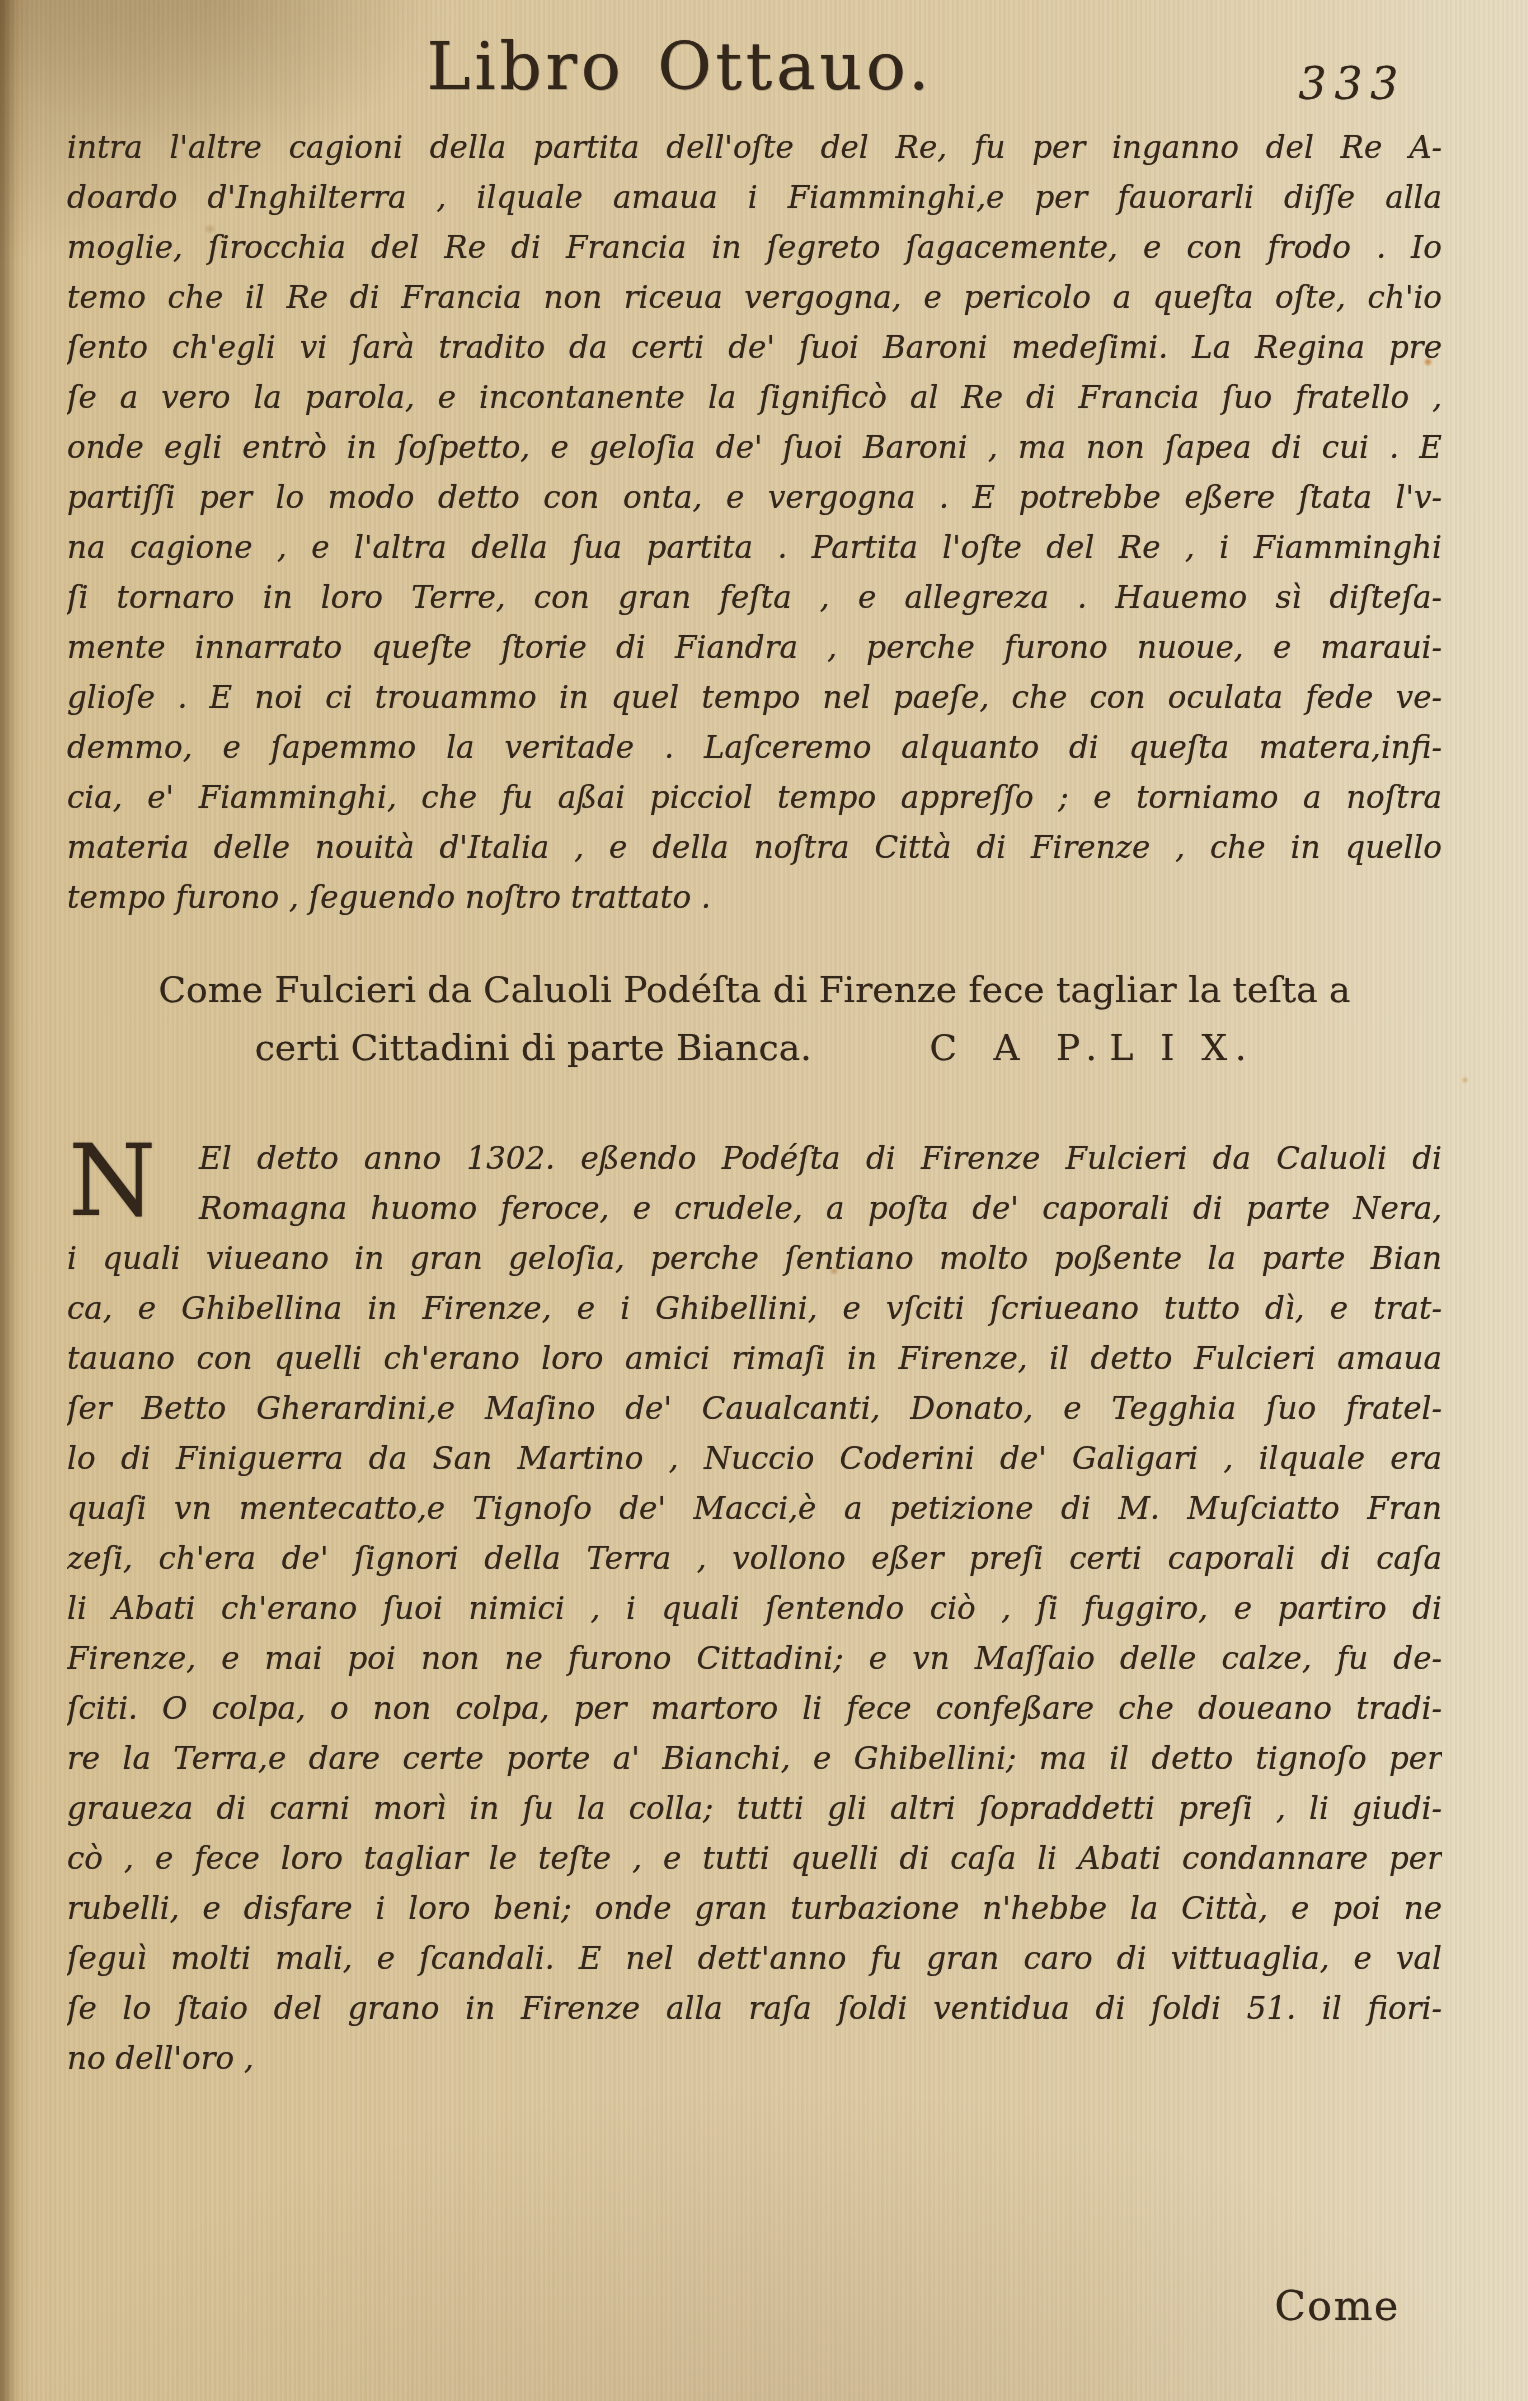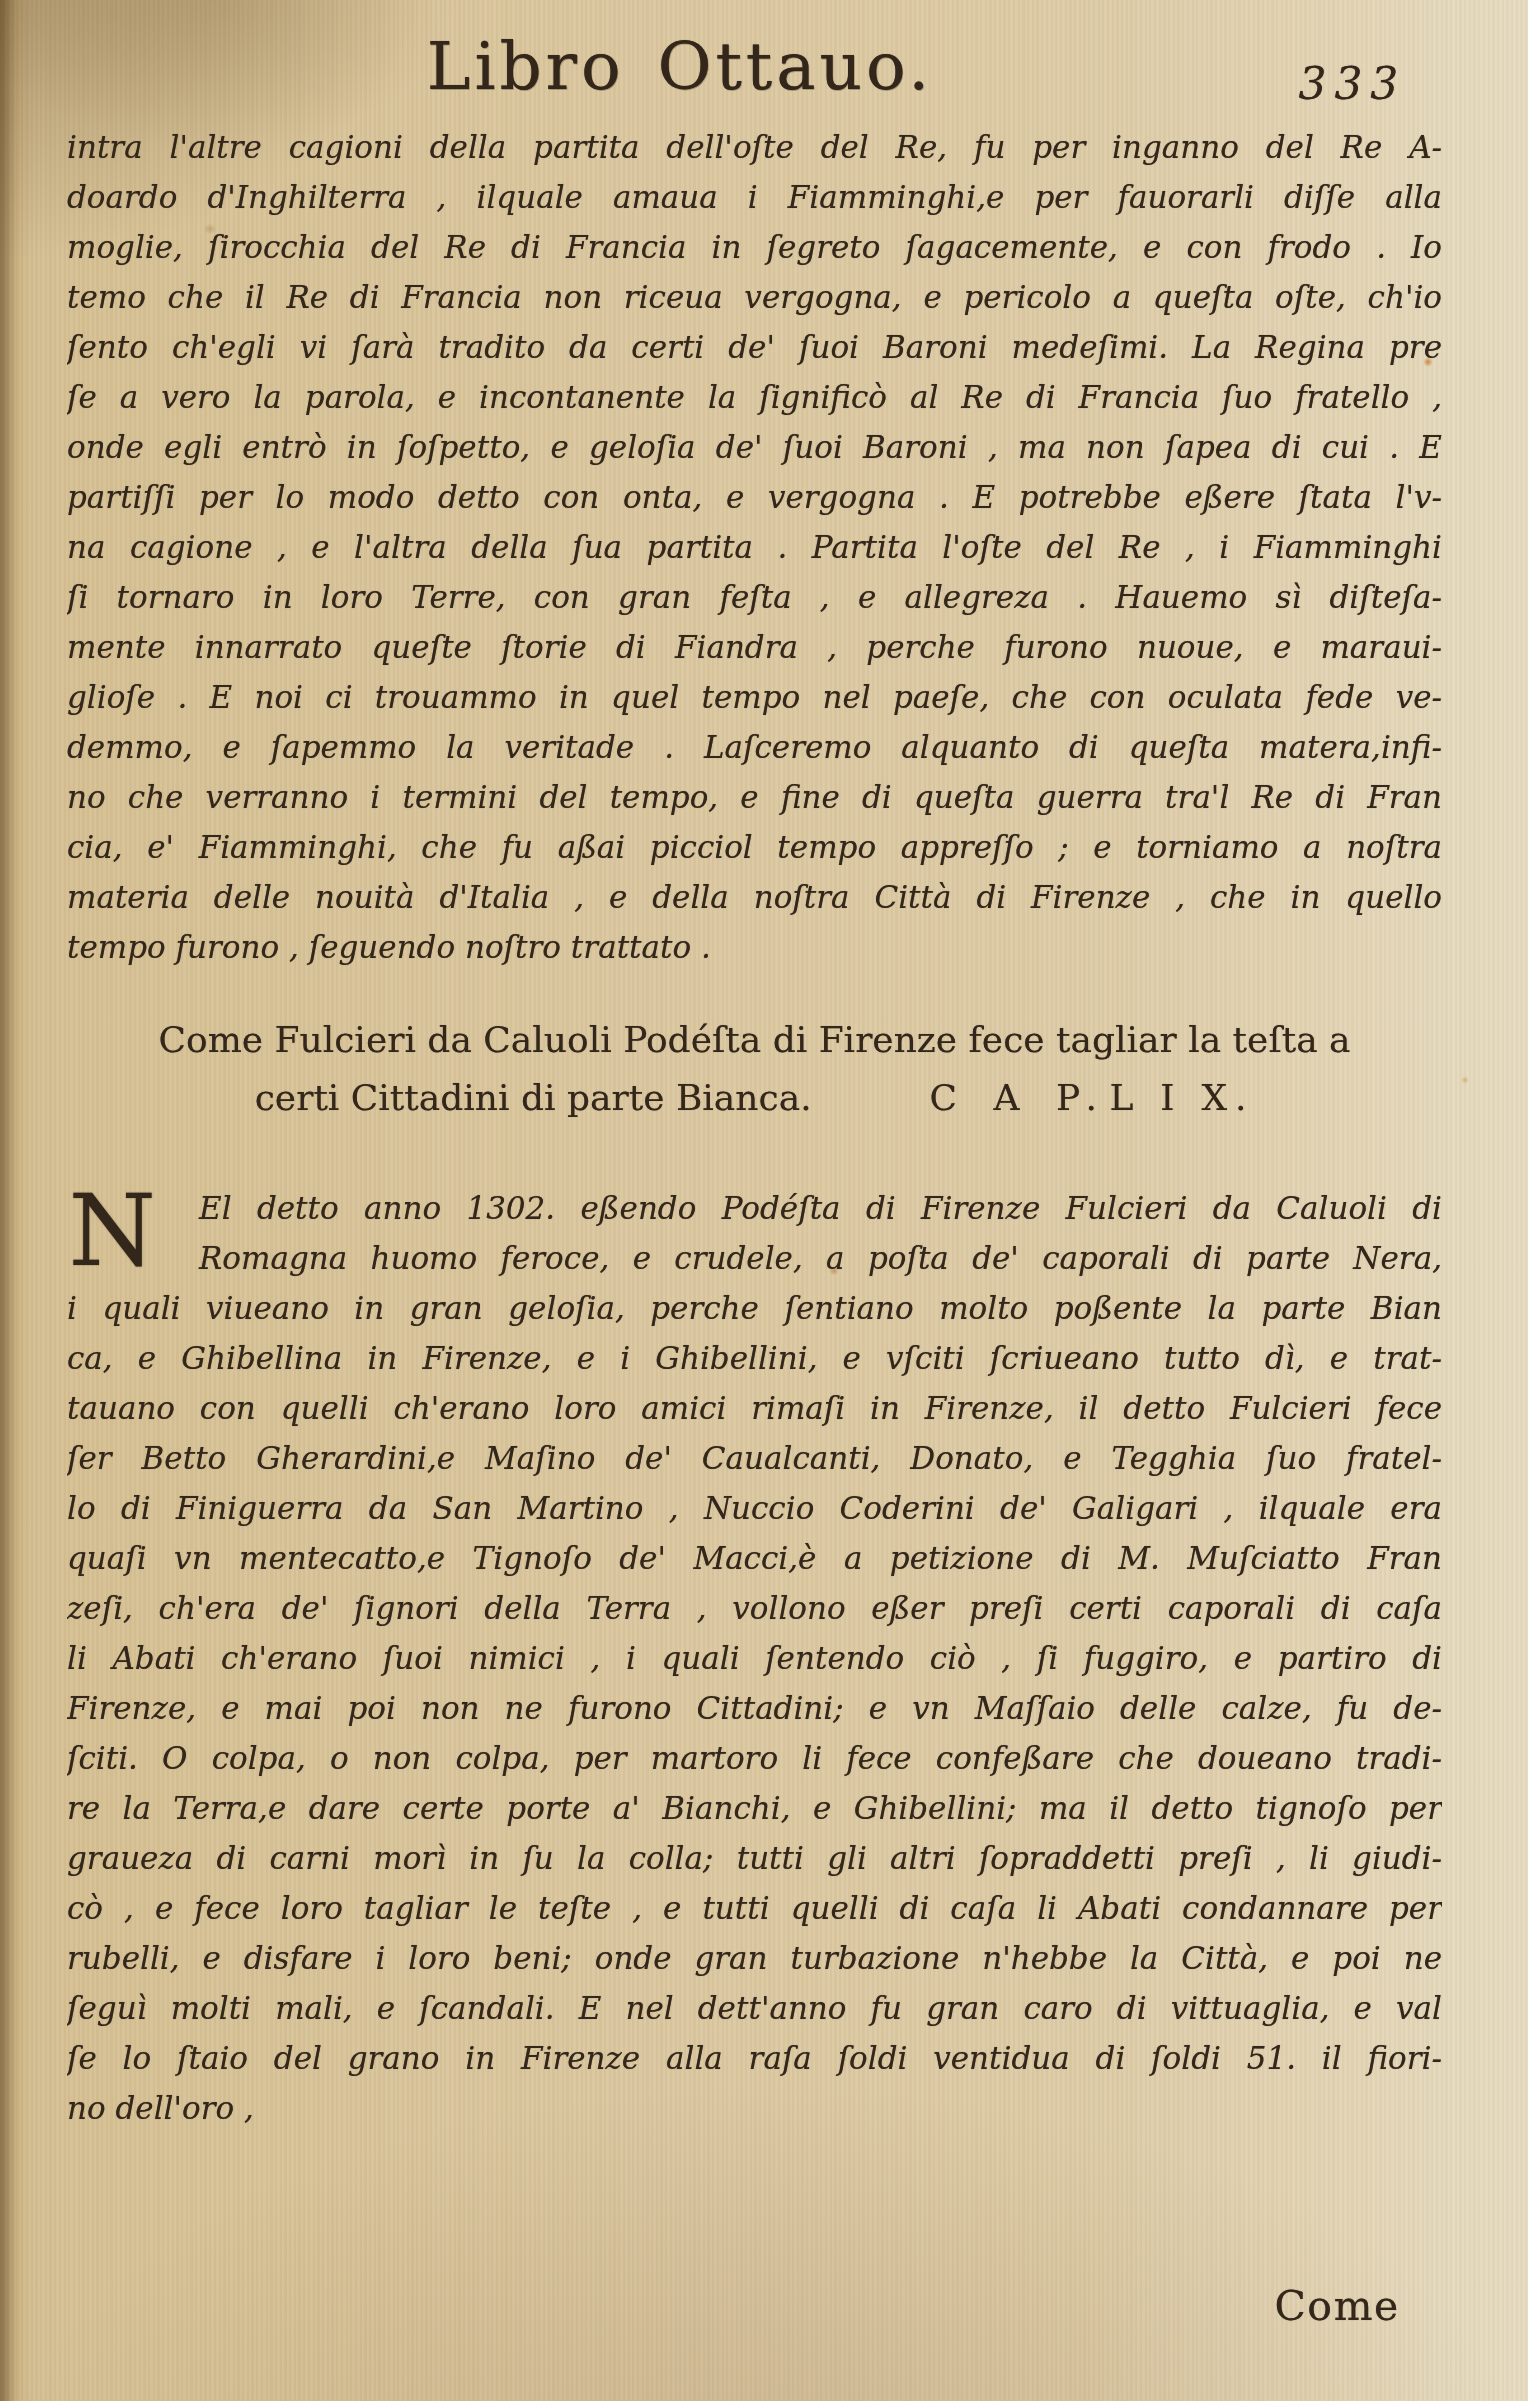--- a/index.html
+++ b/index.html
@@ -104,41 +104,40 @@
         <div class="line" data-interactable="false">temo che il Re di Francia non riceua vergogna, e pericolo a queſta oſte, ch'io</div>
         <div class="line" data-interactable="false">ſento ch'egli vi ſarà tradito da certi de' ſuoi Baroni medeſimi. La Regina pre</div>
         <div class="line" data-interactable="false">ſe a vero la parola, e incontanente la ſignificò al Re di Francia ſuo fratello ,</div>
         <div class="line" data-interactable="false">onde egli entrò in ſoſpetto, e geloſia de' ſuoi Baroni , ma non ſapea di cui . E</div>
         <div class="line" data-interactable="false">partiſſi per lo modo detto con onta, e vergogna . E potrebbe eßere ſtata l'v-</div>
         <div class="line" data-interactable="false">na cagione , e l'altra della ſua partita . Partita l'oſte del Re , i Fiamminghi</div>
         <div class="line" data-interactable="false">ſi tornaro in loro Terre, con gran feſta , e allegreza . Hauemo sì diſteſa-</div>
         <div class="line" data-interactable="false">mente innarrato queſte ſtorie di Fiandra , perche furono nuoue, e maraui-</div>
         <div class="line" data-interactable="false">glioſe . E noi ci trouammo in quel tempo nel paeſe, che con oculata fede ve-</div>
         <div class="line" data-interactable="false">demmo, e ſapemmo la veritade . Laſceremo alquanto di queſta matera,infi-</div>
-        <div class="line" data-interactable="false">no che verranno i termini del tempo, e fine di queſta guerra tra'l Re di Fran</div>
         <div class="line" data-interactable="false">cia, e' Fiamminghi, che fu aßai picciol tempo appreſſo ; e torniamo a noſtra</div>
         <div class="line" data-interactable="false">materia delle nouità d'Italia , e della noſtra Città di Firenze , che in quello</div>
         <div class="line" data-interactable="false">tempo furono , ſeguendo noſtro trattato .</div>
       </div>
 
     <div class="chapter-heading" data-interactable="false">
       <div class="h-line1" data-interactable="false">Come Fulcieri da Caluoli Podéſta di Firenze fece tagliar la teſta a</div>
       <div class="h-line2" data-interactable="false">
         <span data-interactable="false">certi Cittadini di parte Bianca.</span><span class="cap-label" data-interactable="false">C A P.</span><span class="cap-numeral" data-interactable="false">L I X.</span>
       </div>
     </div>
 
     <div class="para para2" data-interactable="false">
       <span class="drop-cap" data-interactable="false">N</span>
 
     <div class="line" data-interactable="false">El detto anno 1302. eßendo Podéſta di Firenze Fulcieri da Caluoli di</div>
         <div class="line" data-interactable="false">Romagna huomo feroce, e crudele, a poſta de' caporali di parte Nera,</div>
         <div class="line" data-interactable="false">i quali viueano in gran geloſia, perche ſentiano molto poßente la parte Bian</div>
         <div class="line" data-interactable="false">ca, e Ghibellina in Firenze, e i Ghibellini, e vſciti ſcriueano tutto dì, e trat-</div>
-        <div class="line" data-interactable="false">tauano con quelli ch'erano loro amici rimaſi in Firenze, il detto Fulcieri fece</div>
+        <div class="line" data-interactable="false">tauano con quelli ch'erano loro amici rimaſi in Firenze, il detto Fulcieri amaua</div>
         <div class="line" data-interactable="false">ſer Betto Gherardini,e Maſino de' Caualcanti, Donato, e Tegghia ſuo fratel-</div>
         <div class="line" data-interactable="false">lo di Finiguerra da San Martino , Nuccio Coderini de' Galigari , ilquale era</div>
         <div class="line" data-interactable="false">quaſi vn mentecatto,e Tignoſo de' Macci,è a petizione di M. Muſciatto Fran</div>
         <div class="line" data-interactable="false">zeſi, ch'era de' ſignori della Terra , vollono eßer preſi certi caporali di caſa</div>
         <div class="line" data-interactable="false">li Abati ch'erano ſuoi nimici , i quali ſentendo ciò , ſi fuggiro, e partiro di</div>
         <div class="line" data-interactable="false">Firenze, e mai poi non ne furono Cittadini; e vn Maſſaio delle calze, fu de-</div>
         <div class="line" data-interactable="false">ſciti. O colpa, o non colpa, per martoro li fece confeßare che doueano tradi-</div>
         <div class="line" data-interactable="false">re la Terra,e dare certe porte a' Bianchi, e Ghibellini; ma il detto tignoſo per</div>
         <div class="line" data-interactable="false">graueza di carni morì in ſu la colla; tutti gli altri ſopraddetti preſi , li giudi-</div>
         <div class="line" data-interactable="false">cò , e fece loro tagliar le teſte , e tutti quelli di caſa li Abati condannare per</div>

